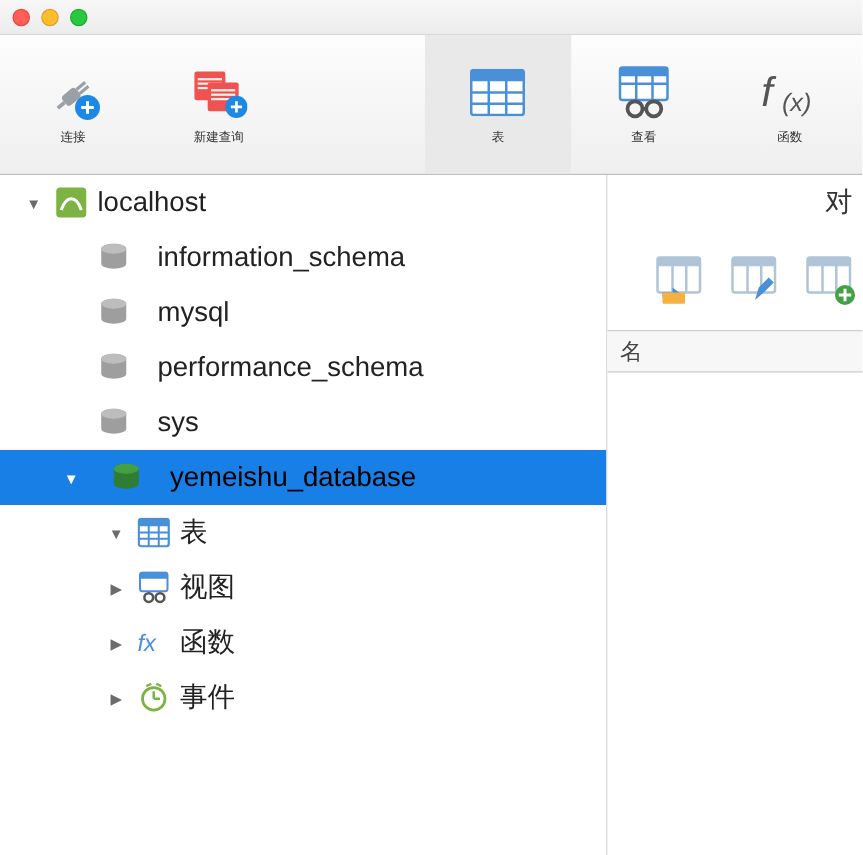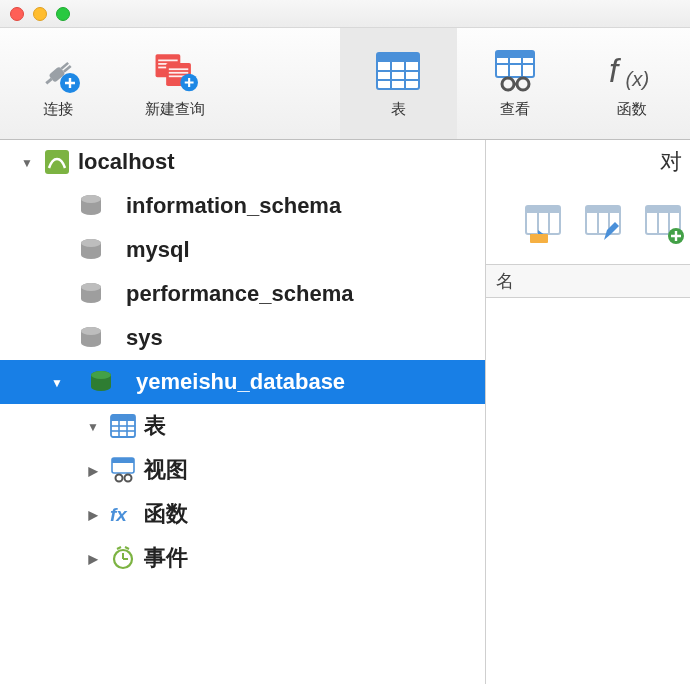--- a/index.html
+++ b/index.html
@@ -10,32 +10,32 @@
 .tl-btn { width: 14px; height: 14px; border-radius: 50%; }
 .tl-close { background: #ff5f57; border: 1px solid #e1483f; }
 .tl-min { background: #ffbd2e; border: 1px solid #dfa023; }
 .tl-max { background: #28c940; border: 1px solid #1faa31; }
 
 
 .toolbar { height: 112px; background: linear-gradient(#fdfdfd,#efefef); border-bottom: 1px solid #bfbfbf; display: flex; align-items: stretch; }
 .tb-item { width: 120px; display: flex; flex-direction: column; align-items: center; justify-content: center; gap: 6px; cursor: pointer; }
 .tb-item.active { background: #e9e9e9; }
 .tb-icon { width: 46px; height: 46px; display: flex; align-items: center; justify-content: center; position: relative; }
-.tb-label { font-size: 15px; color: #333; }
+.tb-label { font-size: 10px; color: #333; }
 
 
 .body { flex: 1; display: flex; min-height: 0; }
 .sidebar { width: 486px; background: #fff; border-right: 1px solid #cfcfcf; overflow: hidden; font-size: 22px; color: #222; }
 .rightpane { flex: 1; background: #fff; display: flex; flex-direction: column; }
 
-.node { display: flex; align-items: center; height: 44px; padding-left: 18px; gap: 6px; font-weight: bold; }
+.node { display: flex; align-items: center; height: 44px; padding-left: 18px; gap: 6px; }
 .node.lvl1 { padding-left: 18px; }
 .node.lvl2 { padding-left: 76px; gap: 20px; }
 .node.lvl3 { padding-left: 84px; }
-.node.selected { background: #187fe6; color: #ffffff; justify-content: flex-end; }
+.node.selected { background: #187fe6; color: #000000; justify-content: flex-end; }
 .node.selected .arrow { color: #fff; }
 .arrow { width: 18px; font-size: 14px; color: #6b6b6b; text-align: center; user-select: none; }
 .arrow.right::before { content: "▶"; font-size: 12px; }
 .arrow.down::before { content: "▼"; font-size: 12px; }
 .node-icon { width: 30px; height: 30px; display: flex; align-items: center; justify-content: center; }
 .node-label { flex: 1; white-space: nowrap; }
 
 
 .rp-title { height: 44px; display: flex; align-items: center; justify-content: flex-end; padding-right: 8px; font-size: 22px; color: #333; }
 .rp-tools { height: 80px; display: flex; align-items: center; justify-content: flex-end; gap: 20px; padding-right: 6px; }

